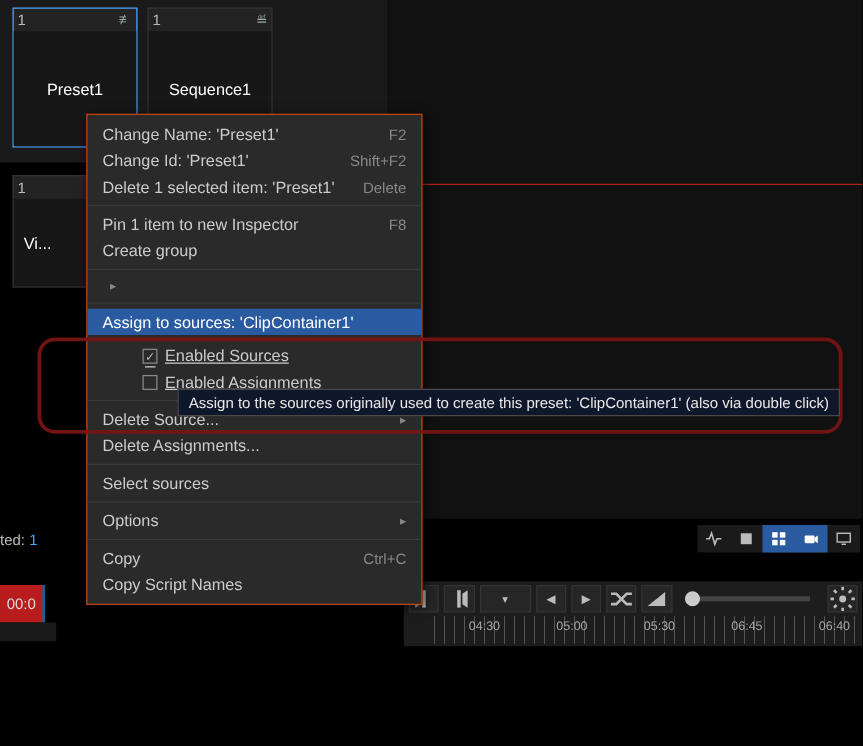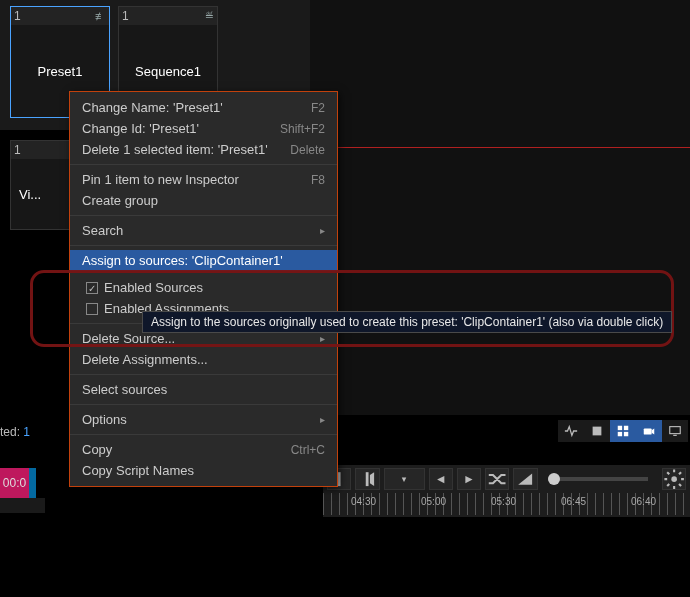--- a/index.html
+++ b/index.html
@@ -19,22 +19,22 @@
   .tile .hdr { display: flex; justify-content: space-between; align-items: center; padding: 1px 3px; height: 18px; color: #bbb; }
   .tile .hdr .num { font-size: 12px; }
   .tile .hdr .ico { font-size: 11px; color: #9aa; }
   .tile .body { height: calc(100% - 18px); display: flex; align-items: center; justify-content: center; font-size: 13px; color: #fff; background: #171717; }
 
   .status-left { position: absolute; left: 0; top: 425px; font-size: 12px; color: #bbb; }
   .status-left .num { color: #4aa3ff; }
 
   .tc-box {
     position: absolute; left: 0; top: 468px; width: 36px; height: 30px;
-    background: #be185d; color: #ddd; font-size: 12px; display:flex; align-items:center; justify-content:center;
-    border-right:7px solid #0369a1;
+    background: #b91c1c; color: #ddd; font-size: 12px; display:flex; align-items:center; justify-content:center;
+    border-right:2px solid #0369a1;
   }
   .ruler-strip { position: absolute; left: 0; top: 498px; width: 45px; height: 15px; background: #1a1a1a; }
 
   .context-menu {
     position: absolute;
     left: 41px; top: 91px;
     width: 269px;
     background: #2a2a2a;
     border: 1px solid #c2410c;
     box-shadow: 2px 2px 8px rgba(0,0,0,0.6);
@@ -48,21 +48,21 @@
     padding: 3px 12px;
     color: #ccc;
     font-size: 13px;
     cursor: default;
     position: relative;
   }
   .mi .lbl { flex: 1; }
   .mi .sc { color: #888; font-size: 12px; }
   .mi .arrow { color: #888; font-size: 10px; margin-left: 6px;}
   .mi.highlight { background: #2a5aa0; color: #fff; }
-  .mi.sub { padding-left: 16px; }
+  .mi.sub { padding-left: 44px; text-decoration: underline; }
   .mi .box { width:12px; height:12px; border:1px solid #888; margin-right:6px; display:inline-block;}
   .mi .box.checked::after { content:"✓"; font-size:10px; position:relative; top:-3px; left:1px; color:#bbb;}
 
   .highlight-ring {
     position: absolute;
     left: 30px; top: 270px;
     width: 644px; height: 77px;
     border: 3px solid rgba(120,20,20,0.95);
     border-radius: 14px;
     z-index: 12;
@@ -114,21 +114,21 @@
     display:flex; align-items:center; justify-content:center;
     color:#bbb; font-size:12px; background:#262626; border:1px solid #333;
   }
   .tctl.wide { width:44px; }
   .slider { flex:0 0 100px; height:4px; background:#444; position:relative; margin:0 6px;}
   .slider .knob { position:absolute; left:0; top:-4px; width:12px; height:12px; border-radius:50%; background:#ccc;}
   .spacer { flex:1; }
   .ruler {
     position: relative; height: 22px;
     background: repeating-linear-gradient(to right, #555 0, #555 1px, transparent 1px, transparent 8px);
-    color:#aaa; font-size:10px;
+    color:#aaa; font-size:10px;margin-left:24px;
   }
   .ruler .tick { position:absolute; top:3px; }
 </style>
 </head>
 <body>
 
 <div class="dark-area"></div>
 <div class="red-line"></div>
 
 <div class="panel-bg top-panel"></div>
@@ -173,21 +173,20 @@
   <div class="sep"></div>
   <div class="mi">
     <span class="lbl">Pin 1 item to new Inspector</span>
     <span class="sc">F8</span>
   </div>
   <div class="mi">
     <span class="lbl">Create group</span>
   </div>
   <div class="sep"></div>
   <div class="mi">
-    <span class="lbl">Search</span>
     <span class="arrow">▸</span>
   </div>
   <div class="sep"></div>
   <div class="mi highlight">
     <span class="lbl">Assign to sources: 'ClipContainer1'</span>
   </div>
   <div style="height:6px"></div>
   <div class="mi sub">
     <span class="box checked"></span>
     <span class="lbl">Enabled Sources</span>

